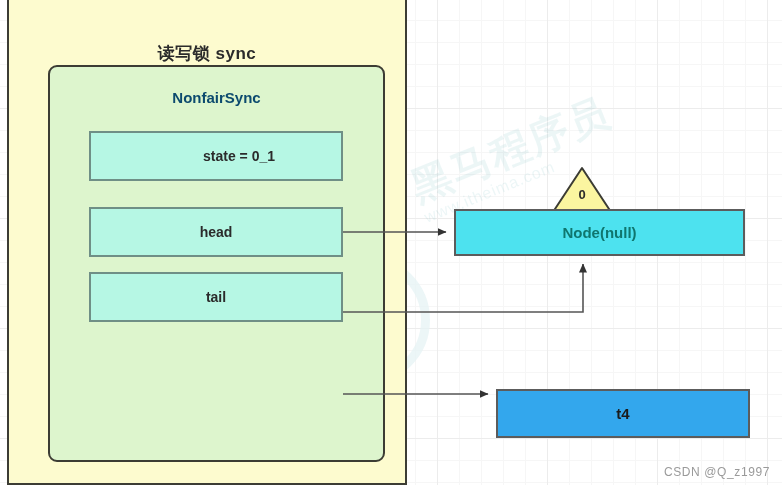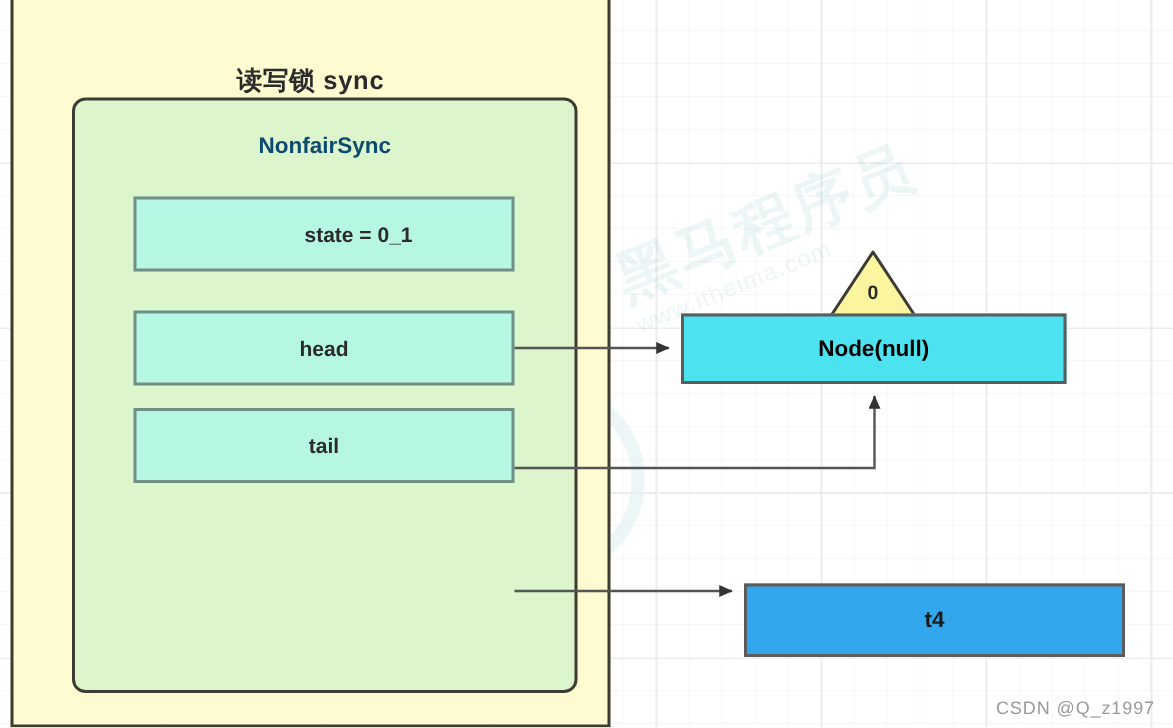--- a/index.html
+++ b/index.html
@@ -89,31 +89,31 @@
   .field-state { top: 131px; padding-left: 46px; }
   .field-head  { top: 207px; text-align: center; }
   .field-tail  { top: 272px; }
   .field-owner { top: 369px; }
 
   
   .node-box {
     position: absolute;
     left: 454px;
     top: 209px;
-    width: 257px;
+    width: 291px;
     height: 47px;
     background: #4de2ef;
     border: 2px solid #5c5c5c;
     box-sizing: border-box;
     display: flex;
     align-items: center;
     justify-content: center;
     font-size: 15px;
     font-weight: bold;
-    color: #000000;
+    color: #0f766e;
     z-index: 3;
   }
   .thread-box {
     position: absolute;
     left: 496px;
     top: 369px;
     width: 254px;
     height: 49px;
     background: #33a7ed;
     border: 2px solid #5c5c5c;

